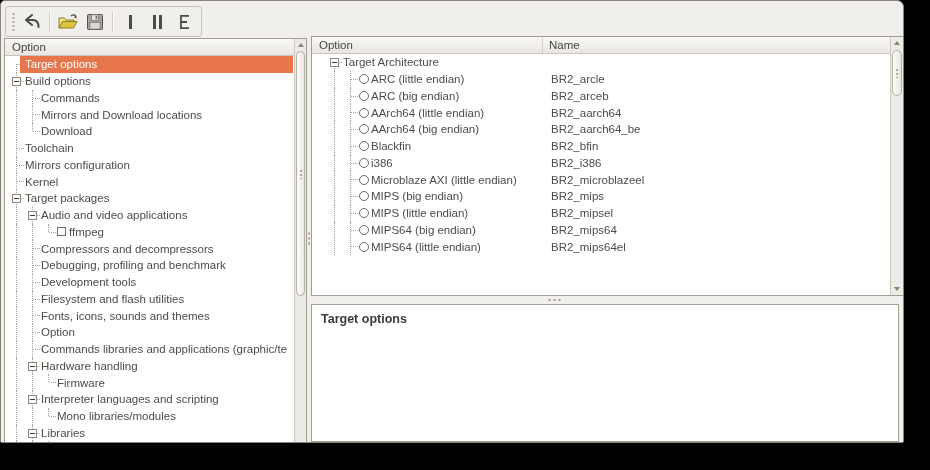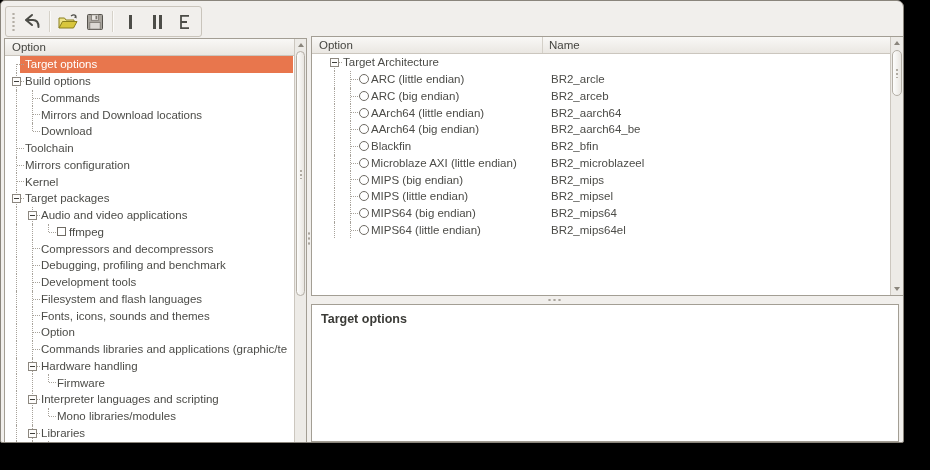--- a/index.html
+++ b/index.html
@@ -196,21 +196,21 @@
           <span class="tlabel">Debugging, profiling and benchmark</span>
         </div>
         <div class="trow">
           <span class="slot guide"></span>
           <span class="slot conn-mid"></span>
           <span class="tlabel">Development tools</span>
         </div>
         <div class="trow">
           <span class="slot guide"></span>
           <span class="slot conn-mid"></span>
-          <span class="tlabel">Filesystem and flash languages</span>
+          <span class="tlabel">Filesystem and flash utilities</span>
         </div>
         <div class="trow">
           <span class="slot guide"></span>
           <span class="slot conn-mid"></span>
           <span class="tlabel">Fonts, icons, sounds and themes</span>
         </div>
         <div class="trow">
           <span class="slot guide"></span>
           <span class="slot conn-mid"></span>
           <span class="tlabel">Option</span>
@@ -312,20 +312,27 @@
           <span class="slot guide"></span>
           <span class="slot conn-mid"></span>
           <span class="rbox"></span>
           <span class="tlabel">Blackfin</span>
           <span class="rname">BR2_bfin</span>
         </div>
         <div class="trow">
           <span class="slot guide"></span>
           <span class="slot conn-mid"></span>
           <span class="rbox"></span>
+          <span class="tlabel">i386</span>
+          <span class="rname">BR2_i386</span>
+        </div>
+        <div class="trow">
+          <span class="slot guide"></span>
+          <span class="slot conn-mid"></span>
+          <span class="rbox"></span>
           <span class="tlabel">Microblaze AXI (little endian)</span>
           <span class="rname">BR2_microblazeel</span>
         </div>
         <div class="trow">
           <span class="slot guide"></span>
           <span class="slot conn-mid"></span>
           <span class="rbox"></span>
           <span class="tlabel">MIPS (big endian)</span>
           <span class="rname">BR2_mips</span>
         </div>

